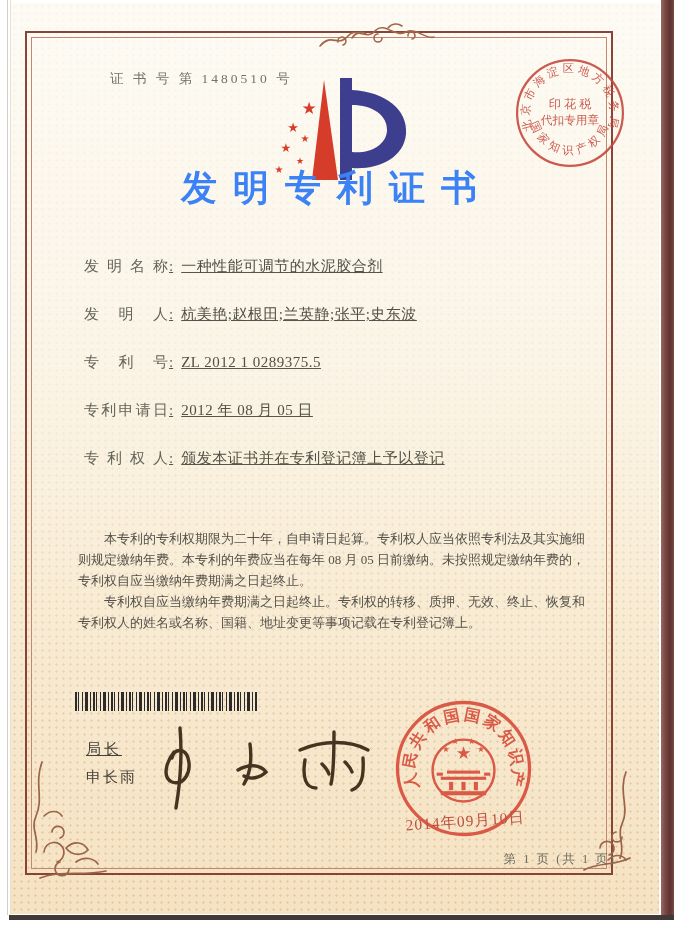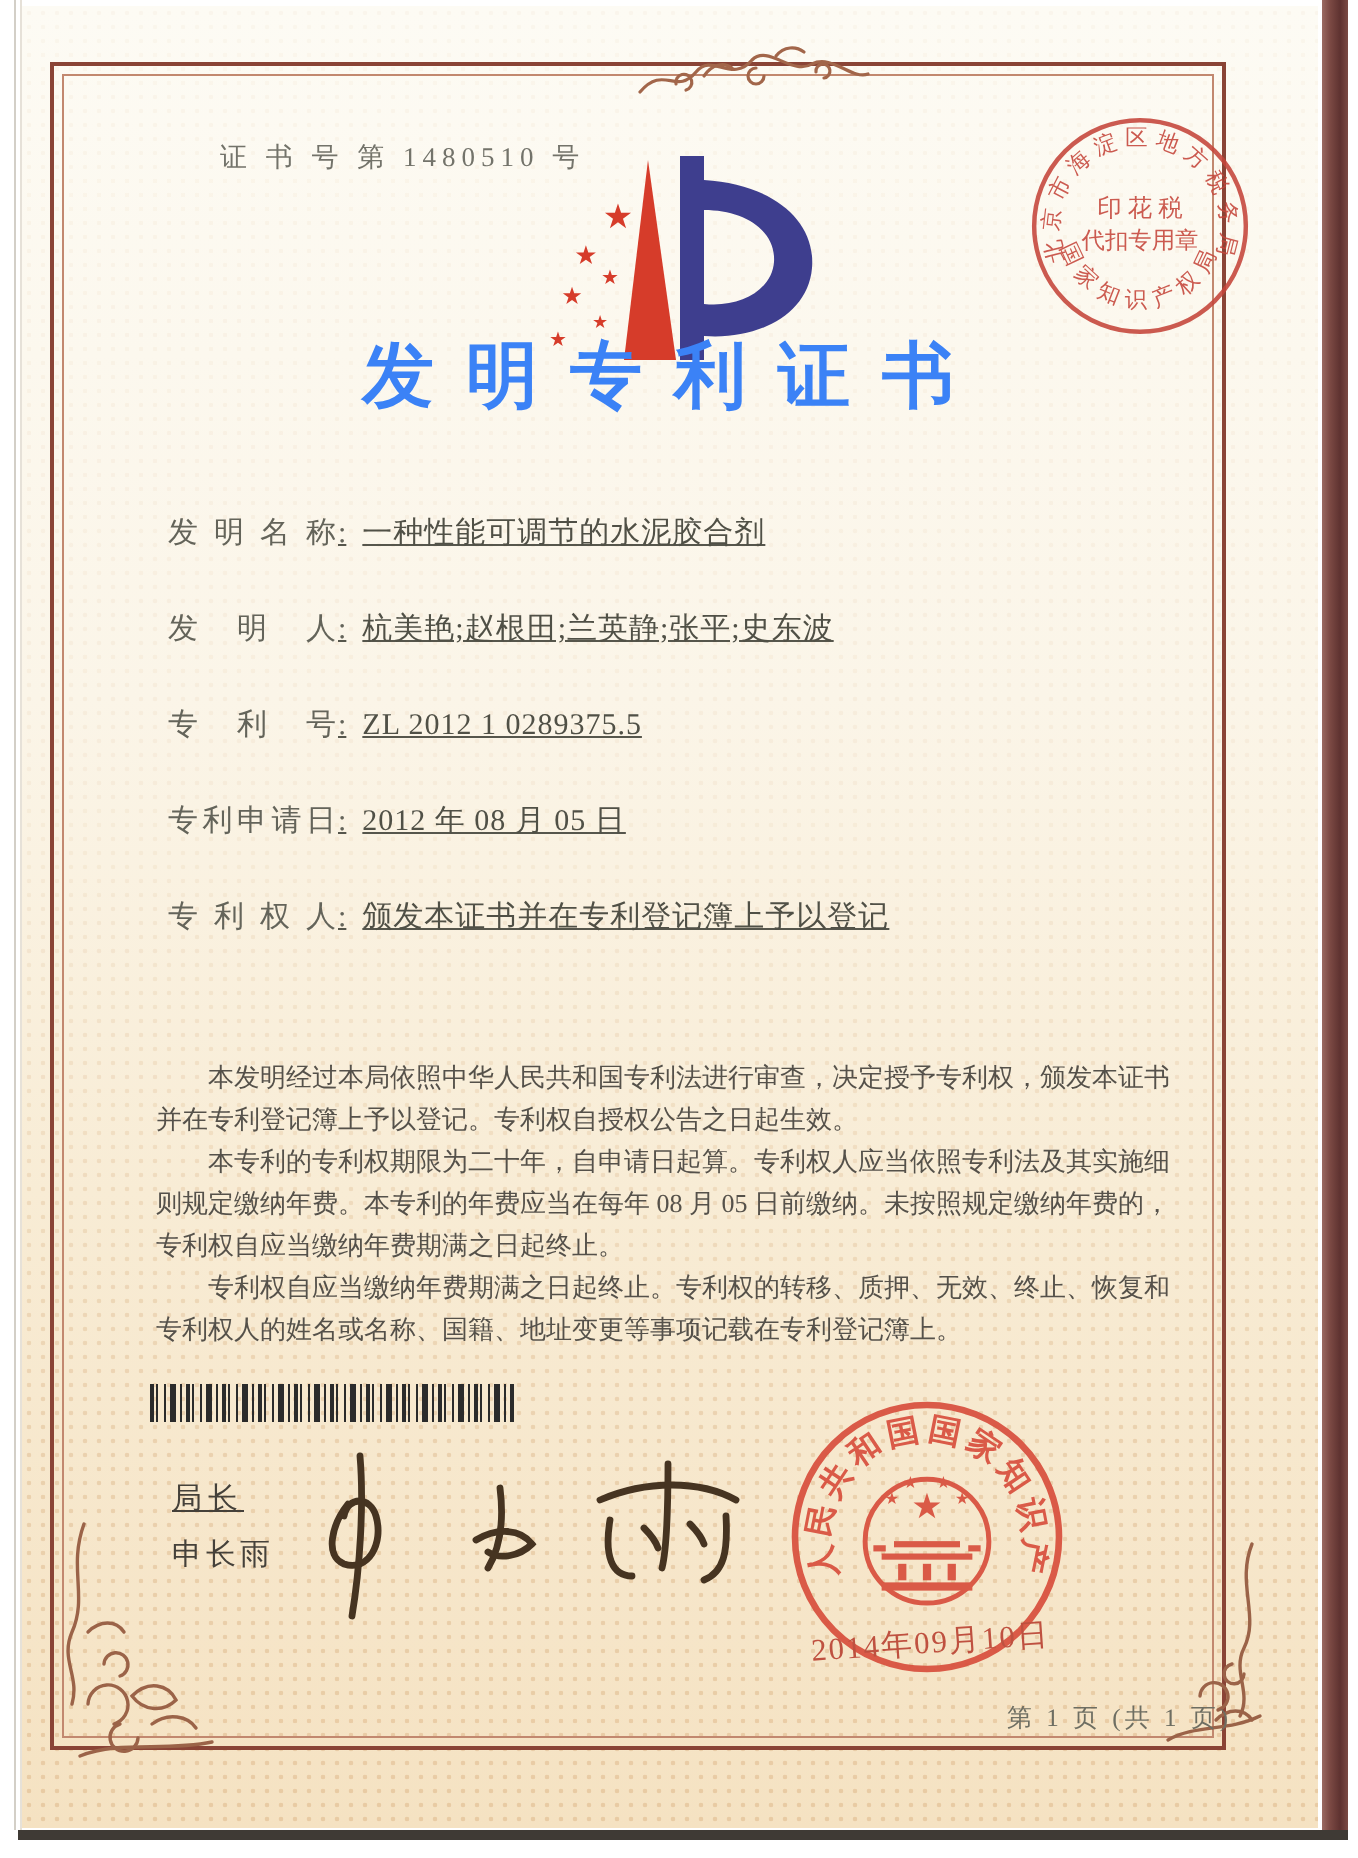--- a/index.html
+++ b/index.html
@@ -140,21 +140,20 @@
     <span class="f-label">专利号</span><span class="f-colon">:</span><span class="f-value">ZL 2012 1 0289375.5</span>
   </div>
   <div class="field-row" style="top:401px">
     <span class="f-label">专利申请日</span><span class="f-colon">:</span><span class="f-value">2012 年 08 月 05 日</span>
   </div>
   <div class="field-row" style="top:449px">
     <span class="f-label">专利权人</span><span class="f-colon">:</span><span class="f-value">颁发本证书并在专利登记簿上予以登记</span>
   </div>
 
   <div class="legal">
-    <p>本发明经过本局依照中华人民共和国专利法进行审查，决定授予专利权，颁发本证书并在专利登记簿上予以登记。专利权自授权公告之日起生效。</p>
     <p>本专利的专利权期限为二十年，自申请日起算。专利权人应当依照专利法及其实施细则规定缴纳年费。本专利的年费应当在每年 08 月 05 日前缴纳。未按照规定缴纳年费的，专利权自应当缴纳年费期满之日起终止。</p>
     <p>专利权自应当缴纳年费期满之日起终止。专利权的转移、质押、无效、终止、恢复和专利权人的姓名或名称、国籍、地址变更等事项记载在专利登记簿上。</p>
   </div>
 
   <div class="barcode"></div>
 
   <div class="signer-title">局长</div>
   <div class="signer-name">申长雨</div>
 
   <svg class="signature" width="265" height="100" viewBox="0 0 265 100">

